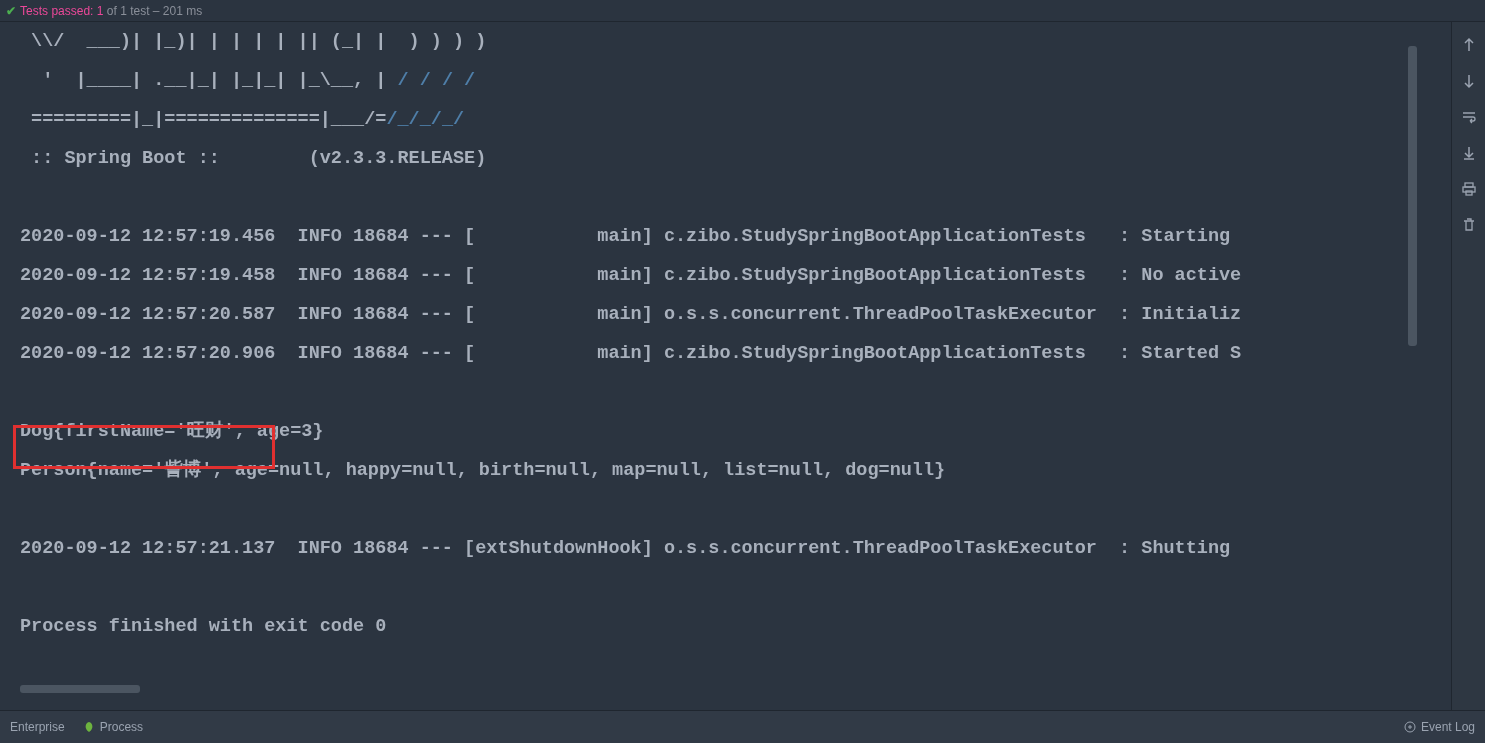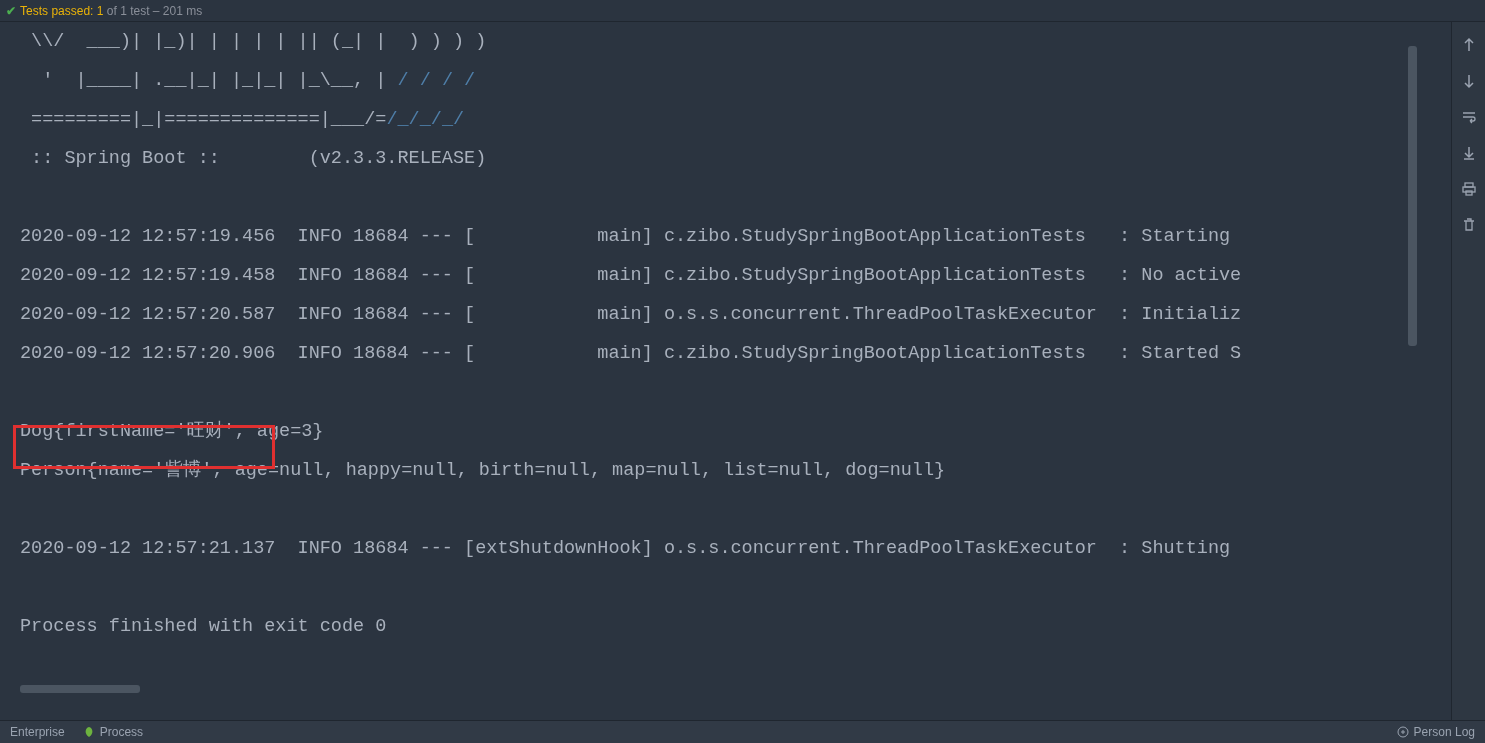--- a/index.html
+++ b/index.html
@@ -18,38 +18,39 @@
     padding: 0 6px;
     font-size: 12px;
     color: #8a8f99;
     border-bottom: 1px solid #1f262f;
   }
   .check-icon {
     color: #4caf50;
     margin-right: 4px;
     font-weight: bold;
   }
-  .tp-bold { color: #eab308; margin-top: 36px; }
+  .tp-bold { color: #ec4899; margin-top: 36px; }
   .console-wrap {
     position: absolute;
     top: 22px;
     left: 0;
     width: 1451px;
     height: 698px;
     overflow: hidden;
     background: #2b3440;
   }
   .console {
     font-family: "Consolas", "Courier New", monospace;
     font-size: 18.5px;
     line-height: 39px;
     white-space: pre;
     padding-left: 20px;
     color: #a8b0bc;
     letter-spacing: 0px;
+    font-weight: bold;
   }
   .slash-accent { color: #4e7ea8; }
   .highlight-box {
     position: absolute;
     border: 3px solid #e03030;
     pointer-events: none;
   }
   .right-gutter {
     position: absolute;
     top: 22px;
@@ -72,21 +73,21 @@
     display: flex;
     align-items: center;
     justify-content: center;
   }
   .right-gutter svg { stroke: #9aa3b0; fill: none; }
   .statusbar {
     position: absolute;
     left: 0;
     right: 0;
     bottom: 0;
-    height: 23px;
+    height: 33px;
     background: #313a46;
     border-top: 1px solid #1f262f;
     display: flex;
     align-items: center;
     justify-content: space-between;
     font-size: 12px;
     color: #9aa3b0;
     padding: 0 10px;
   }
   .sb-left { display: flex; gap: 18px; align-items: center; }
@@ -204,15 +205,15 @@
           </svg>
       </span>
       <span>Process</span>
     </span>
   </div>
   <span class="sb-item">
     <svg width="12" height="12" viewBox="0 0 12 12">
         <circle cx="6" cy="6" r="5" stroke="#9aa3b0" fill="none"></circle>
         <path d="M4 6 H8 M6 4 V8" stroke="#9aa3b0"></path>
       </svg>
-    <span>Person Log</span>
+    <span>Event Log</span>
   </span>
 </div>
 
 </body></html>

